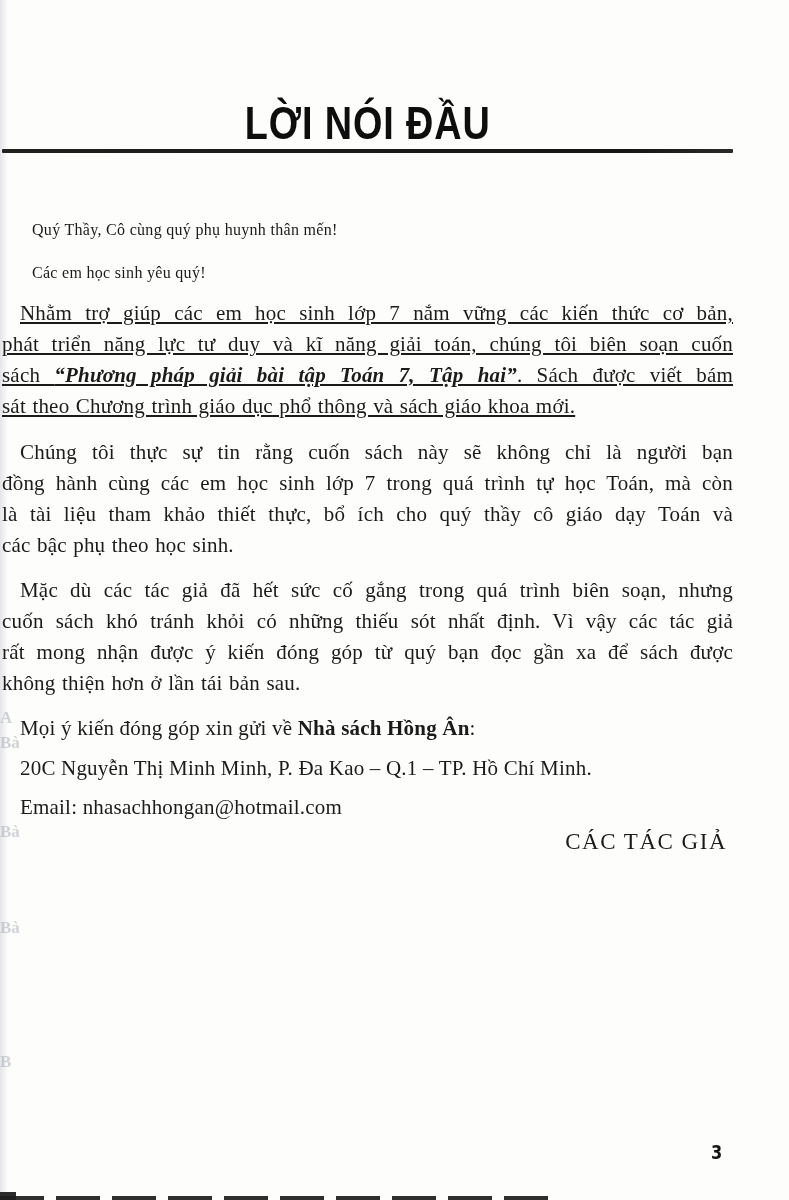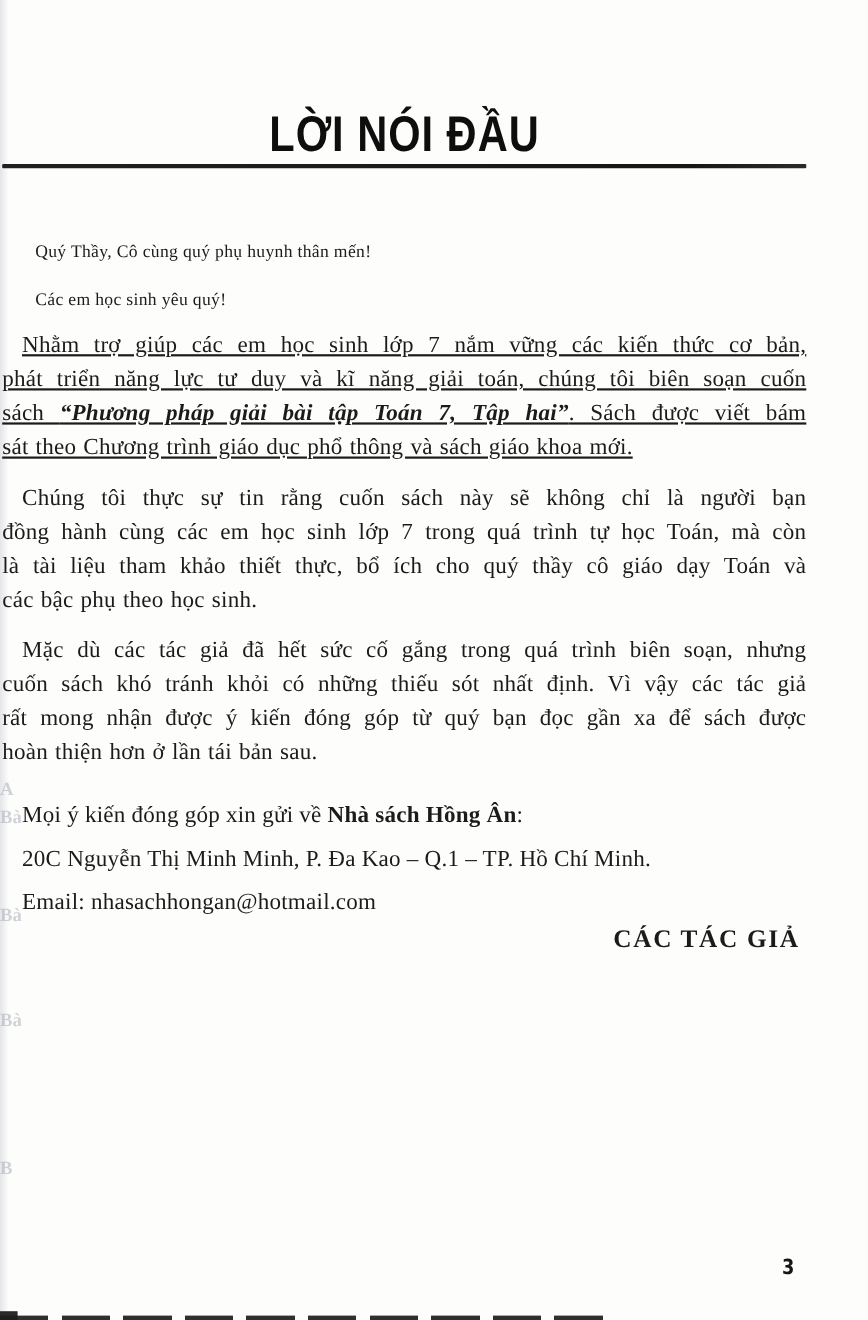--- a/index.html
+++ b/index.html
@@ -70,30 +70,30 @@
   }
   .bline.first { text-indent: 18px; }
   .bline.last { text-align-last: left; white-space: normal; }
   .booktitle { font-weight: bold; font-style: italic; }
   .standalone {
     font-size: 21px;
     line-height: 30px;
     padding-left: 18px;
     letter-spacing: 0.2px;
   }
-  .feedback { margin-top: 26px; }
+  .feedback { margin-top: 14px; }
   .publisher { font-weight: bold; }
   .address { margin-top: 10px; }
   .email { margin-top: 9px; }
   .thanks { margin-top: 13px; font-style: italic; font-size: 22px; }
   .signature {
     margin-top: 5px;
     text-align: right;
     padding-right: 6px;
-    font-weight: bold;
+    font-weight: normal;
     font-size: 23px;
     line-height: 30px;
     letter-spacing: 1.5px;
   }
   .page-number {
     position: absolute;
     left: 710px;
     top: 1141px;
     font-family: "DejaVu Sans", sans-serif;
     font-weight: bold;
@@ -162,21 +162,21 @@
       <div class="bline first">Chúng tôi thực sự tin rằng cuốn sách này sẽ không chỉ là người bạn</div>
       <div class="bline">đồng hành cùng các em học sinh lớp 7 trong quá trình tự học Toán, mà còn</div>
       <div class="bline">là tài liệu tham khảo thiết thực, bổ ích cho quý thầy cô giáo dạy Toán và</div>
       <div class="bline last">các bậc phụ theo học sinh.</div>
     </div>
 
     <div class="para p3">
       <div class="bline first">Mặc dù các tác giả đã hết sức cố gắng trong quá trình biên soạn, nhưng</div>
       <div class="bline">cuốn sách khó tránh khỏi có những thiếu sót nhất định. Vì vậy các tác giả</div>
       <div class="bline">rất mong nhận được ý kiến đóng góp từ quý bạn đọc gần xa để sách được</div>
-      <div class="bline last">hoàn thiện hơn ở lần tái bản sau.</div>
+      <div class="bline last">không thiện hơn ở lần tái bản sau.</div>
     </div>
 
     <div class="standalone feedback"><span>Mọi ý kiến đóng góp xin gửi về </span><span class="publisher">Nhà sách Hồng Ân</span><span>:</span></div>
 
     <div class="standalone address">20C Nguyễn Thị Minh Minh, P. Đa Kao – Q.1 – TP. Hồ Chí Minh.</div>
 
     <div class="standalone email">Email: nhasachhongan@hotmail.com</div>
 
 
     <div class="signature">CÁC TÁC GIẢ</div>

